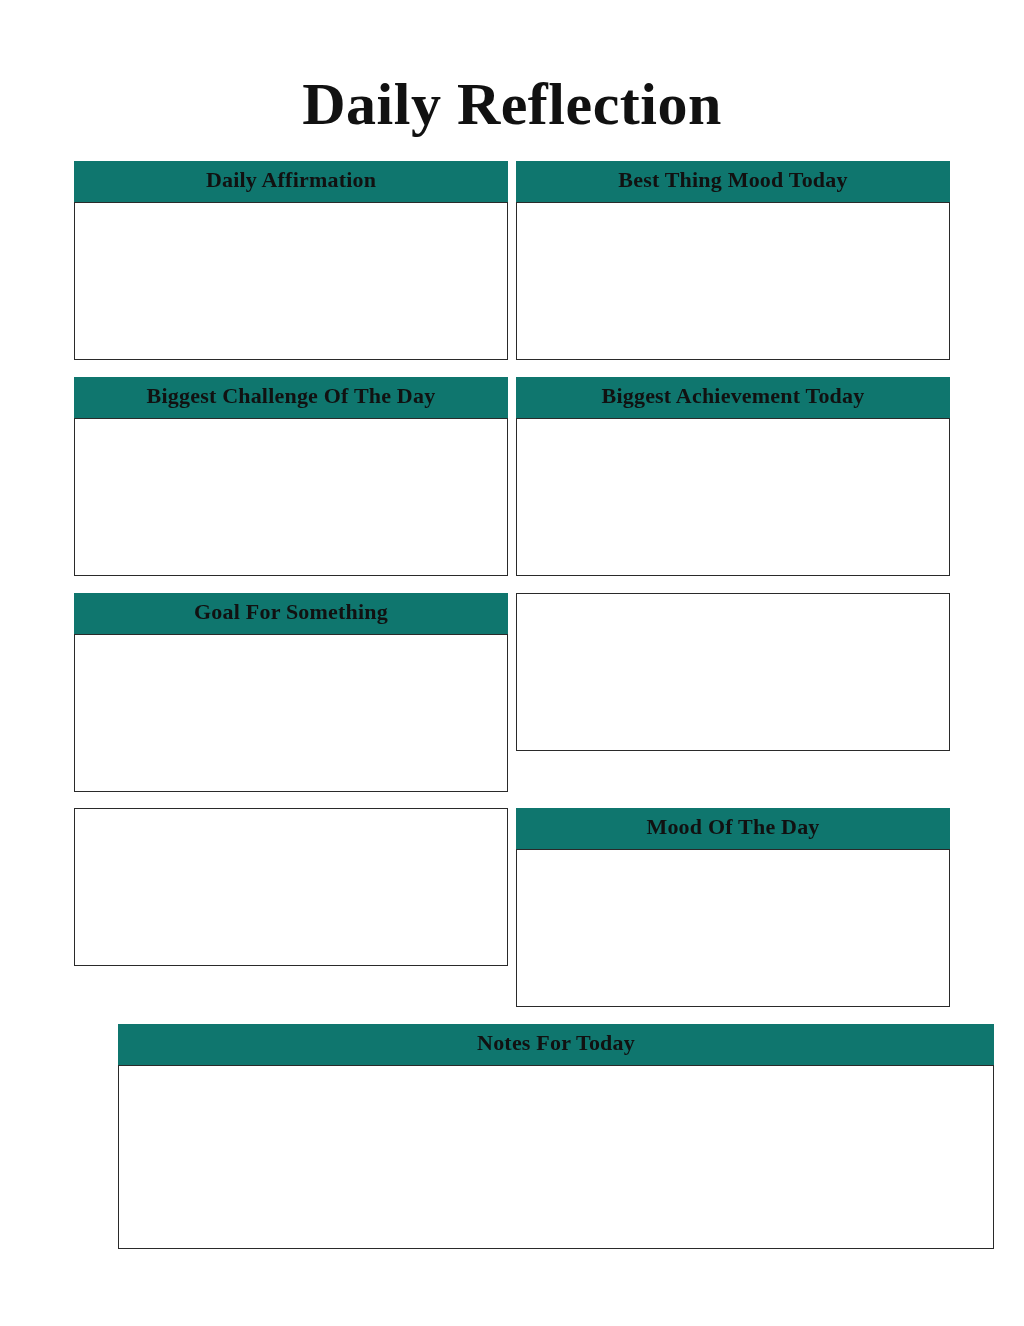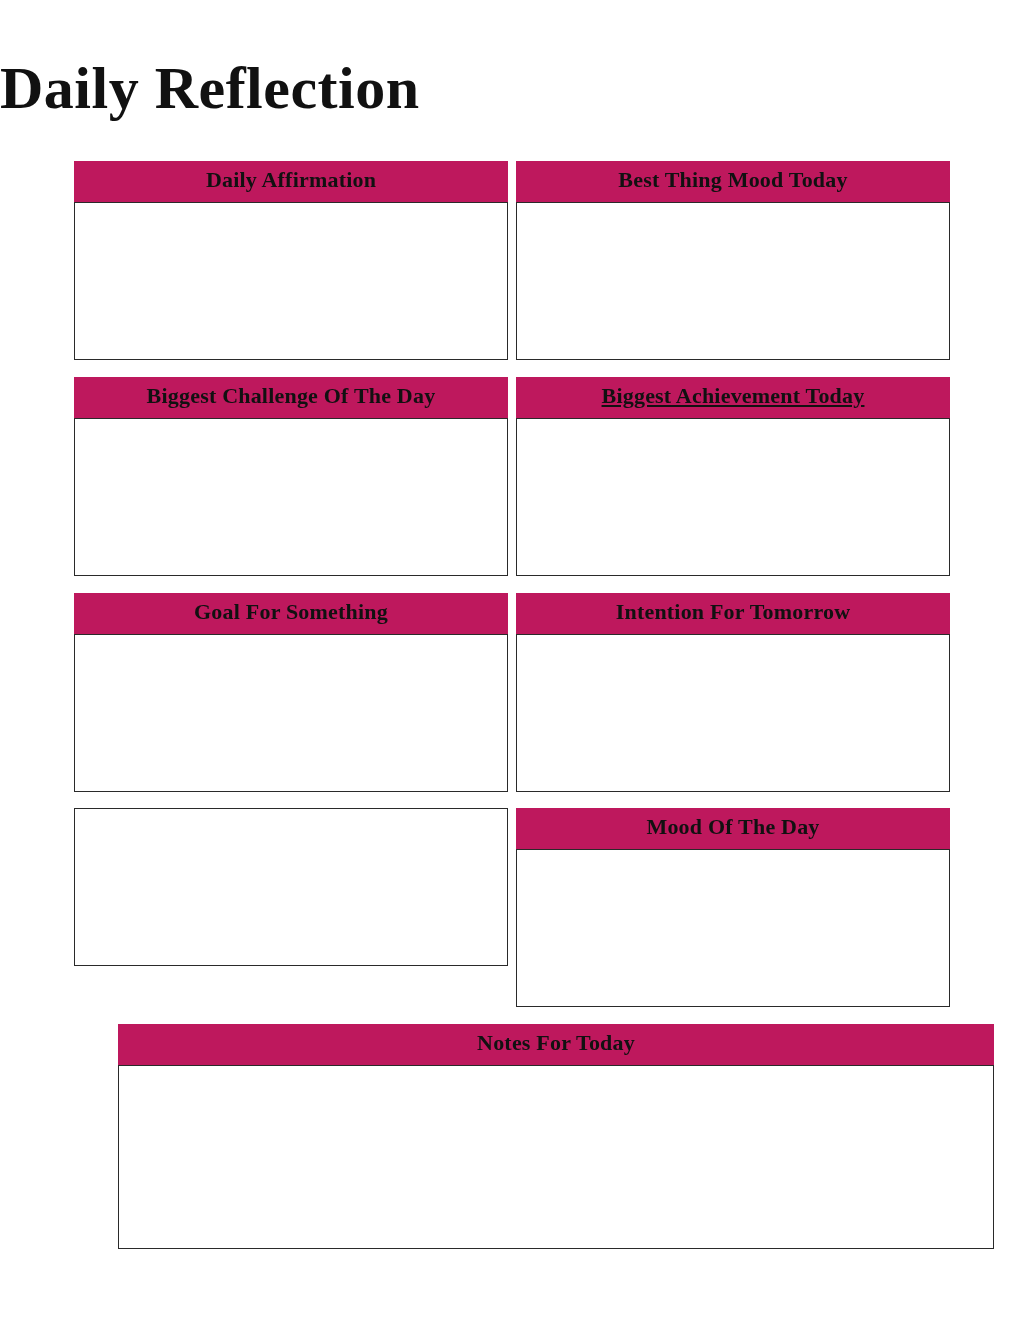--- a/index.html
+++ b/index.html
@@ -1,26 +1,26 @@
 <!DOCTYPE html>
 <html><head>
   <meta charset="utf-8">
   <style>
     html, body { margin: 0; padding: 0; background: #ffffff; }
     body {
       width: 1024px; height: 1326px; position: relative; overflow: hidden;
       font-family: "Liberation Serif", "DejaVu Serif", serif; color: #111111;
     }
     .title {
-      position: absolute; left: 0; top: 50px; width: 1024px; 
+      position: absolute; left: 0; top: 66px; width: 1024px; text-align: center;
       font-size: 60px; font-weight: bold; letter-spacing: 0.5px; line-height: 76px;
     }
     .section { position: absolute; }
     .section .head {
-      height: 41px; background: #be185d; text-align: center;
+      height: 41px; background: #0f766e; text-align: center;
       font-size: 22px; font-weight: bold; line-height: 38px; color: #111;
       letter-spacing: 0.2px;
     }
     .section .box {
       box-sizing: border-box; border: 1.5px solid #2a2a2a; background: #fff;
     }
     .col-l { left: 74px; width: 434px; }
     .col-r { left: 516px; width: 434px; }
     .full  { left: 74px; width: 876px; margin-left: 44px; }
     .box.std { height: 158px; }
@@ -37,31 +37,30 @@
 </div>
 <div class="section col-r" style="top:161px;">
   <div class="head">Best Thing Mood Today</div>
   <div class="box std"></div>
 </div>
 
 <div class="section col-l" style="top:377px;">
   <div class="head">Biggest Challenge Of The Day</div>
   <div class="box std"></div>
 </div>
-<div class="section col-r" style="top:377px;text-decoration:underline;">
+<div class="section col-r" style="top:377px;">
   <div class="head">Biggest Achievement Today</div>
   <div class="box std"></div>
 </div>
 
 <div class="section col-l" style="top:593px;">
   <div class="head">Goal For Something</div>
   <div class="box std"></div>
 </div>
 <div class="section col-r" style="top:593px;">
-  <div class="head">Intention For Tomorrow</div>
   <div class="box std"></div>
 </div>
 
 <div class="section col-l" style="top:808px;">
   <div class="box std"></div>
 </div>
 <div class="section col-r" style="top:808px;">
   <div class="head">Mood Of The Day</div>
   <div class="box std"></div>
 </div>

